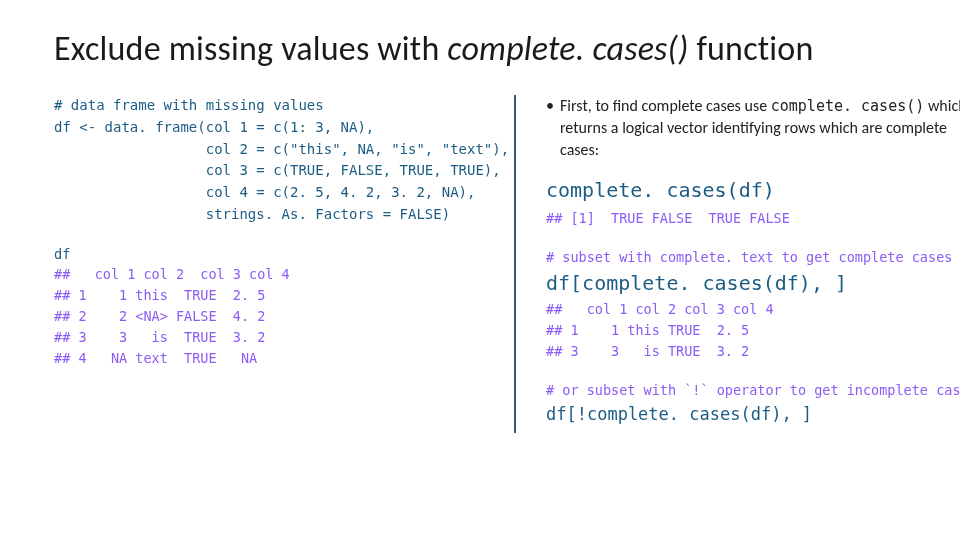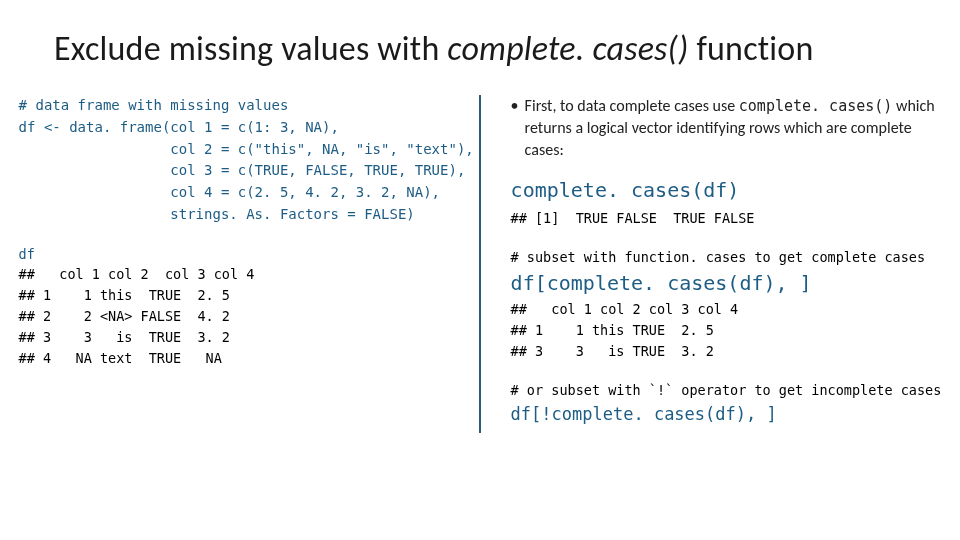--- a/index.html
+++ b/index.html
@@ -27,21 +27,20 @@
     color: #1a1a1a;
     letter-spacing: 0.2px;
     margin: 0 0 28px 0;
   }
   .title .fn {
     font-style: italic;
   }
   .columns {
     display: flex;
     align-items: stretch;
-    justify-content: center;
   }
   .col-left {
     width: 440px;
     padding-right: 20px;
   }
   .col-right {
     flex: 1;
     border-left: 2px solid #2f5b7a;
     padding-left: 24px;
   }
@@ -53,21 +52,21 @@
     font-size: 14px;
     line-height: 1.55;
     white-space: pre;
     color: #1d5c85;
     margin: 0 0 18px 0;
   }
   .code-block.small {
     font-size: 13.5px;
   }
   .code-block .out {
-    color: #000000;
+    color: #8b5cf6;
   }
   .bullet {
     font-family: Calibri, "Segoe UI", Arial, sans-serif;
     font-size: 16px;
     line-height: 1.35;
     color: #222;
   }
   .bullet .row {
     position: relative;
     padding-left: 14px;
@@ -116,30 +115,30 @@
 ## 2    2 &lt;NA&gt; FALSE  4. 2
 ## 3    3   is  TRUE  3. 2
 ## 4   NA text  TRUE   NA</span></div>
     </div>
 
     <div class="col-right">
       <div class="right-body">
 
         <div class="bullet">
           <div class="row">
-            <span>First, to data complete cases use </span><span class="mono-inline">complete. cases()</span><span> which returns a logical vector identifying rows which are complete cases:</span>
+            <span>First, to find complete cases use </span><span class="mono-inline">complete. cases()</span><span> which returns a logical vector identifying rows which are complete cases:</span>
           </div>
         </div>
 
         <div class="spacer-sm"></div>
 
         <div class="big-call">complete. cases(df)</div>
         <div class="code-block small"><span class="out">## [1]  TRUE FALSE  TRUE FALSE</span></div>
 
-        <div class="code-block small"><span class="out"># subset with function. cases to get complete cases</span>
+        <div class="code-block small"><span class="out"># subset with complete. text to get complete cases</span>
 <span class="big-call" style="font-size:20px;">df[complete. cases(df), ]</span>
 <span class="out">##   col 1 col 2 col 3 col 4
 ## 1    1 this TRUE  2. 5
 ## 3    3   is TRUE  3. 2</span></div>
 
         <div class="code-block small" style="margin-bottom:6px;"><span class="out"># or subset with `!` operator to get incomplete cases</span>
 <span class="big-call" style="font-size:17px;margin-top:48px;">df[!complete. cases(df), ]</span></div>
 
       </div>
     </div>

